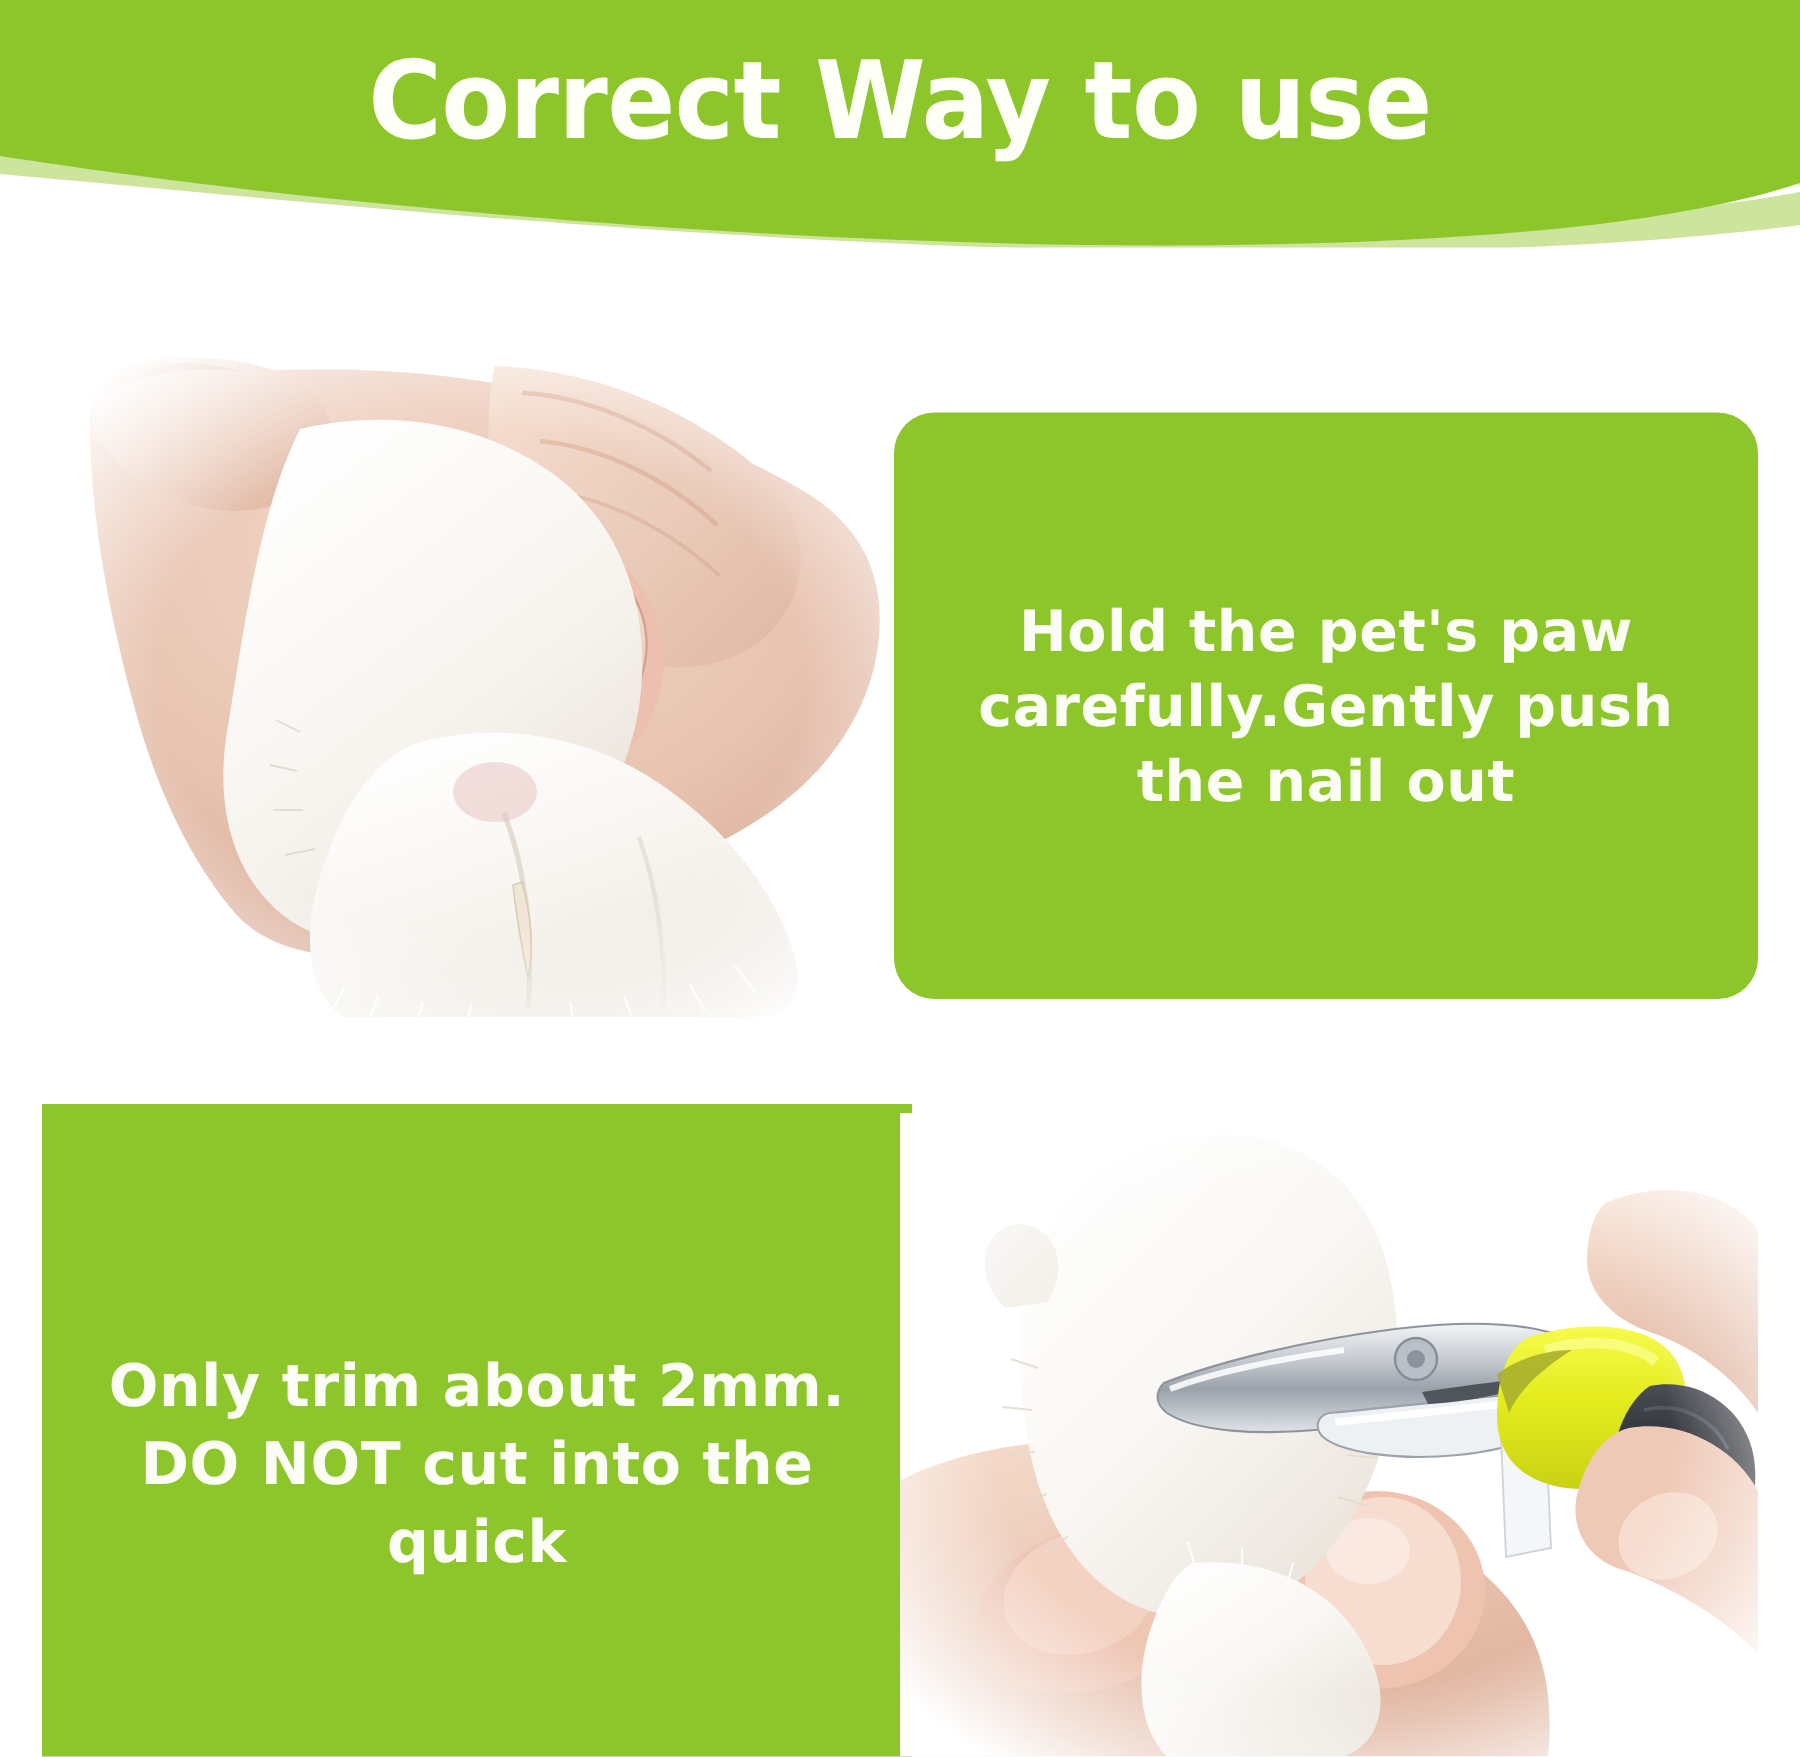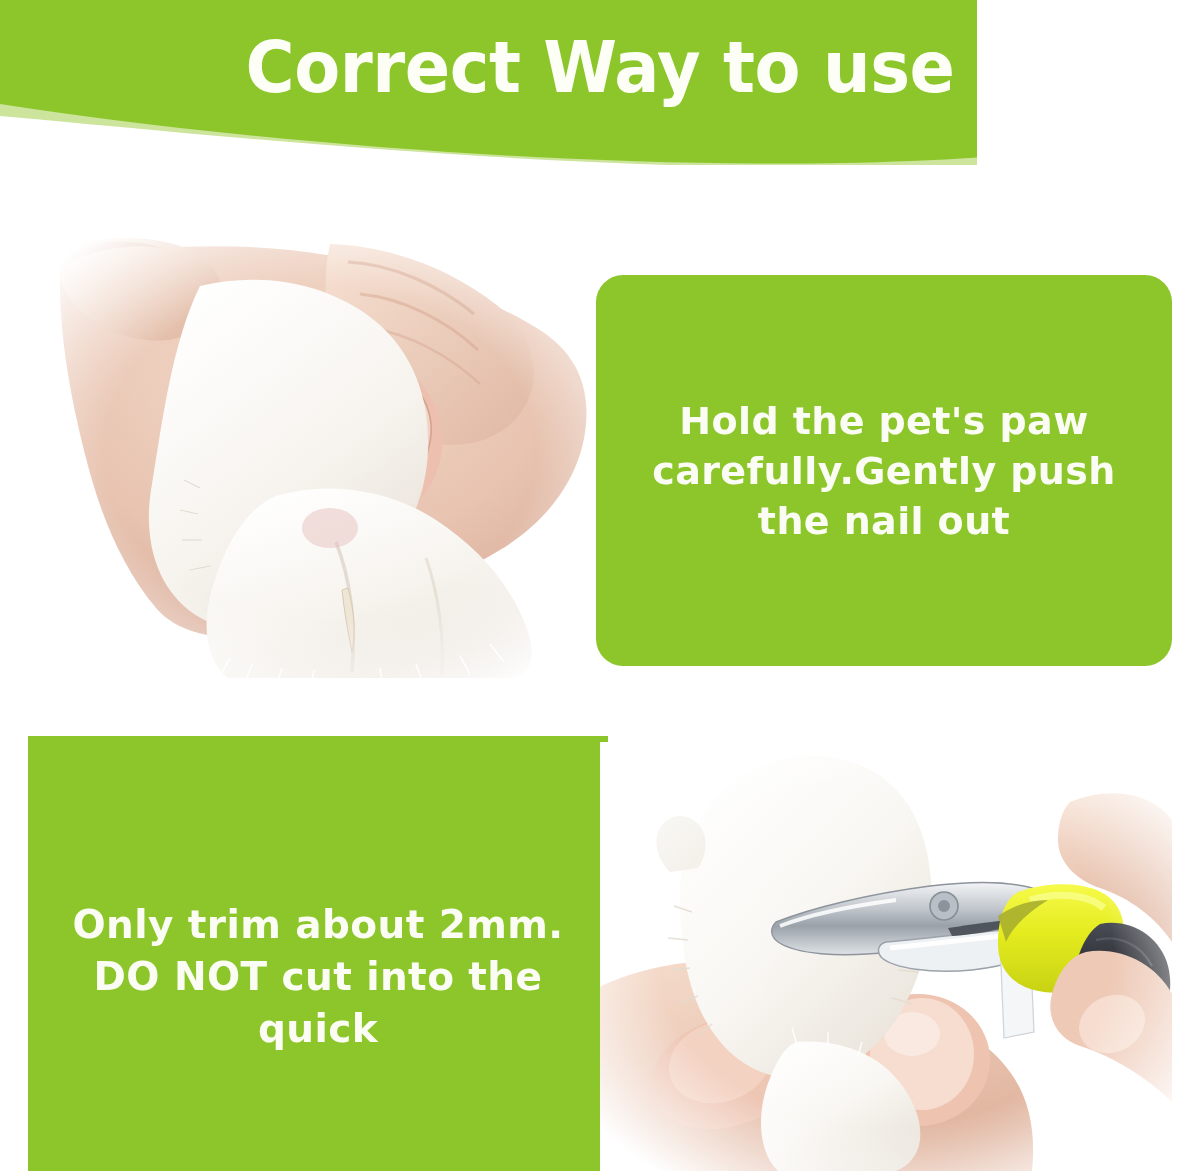--- a/index.html
+++ b/index.html
@@ -13,21 +13,21 @@
     font-family: "Liberation Sans", sans-serif;
     overflow: hidden;
     position: relative;
   }
 
   
   .banner {
     position: absolute;
     left: 0;
     top: 0;
-    width: 977px;
+    width: 1200px;
     height: 165px;
     overflow: hidden;
   }
   .banner-svg {
     position: absolute;
     left: 0;
     top: 0;
     display: block;
   }
   .banner-title {

